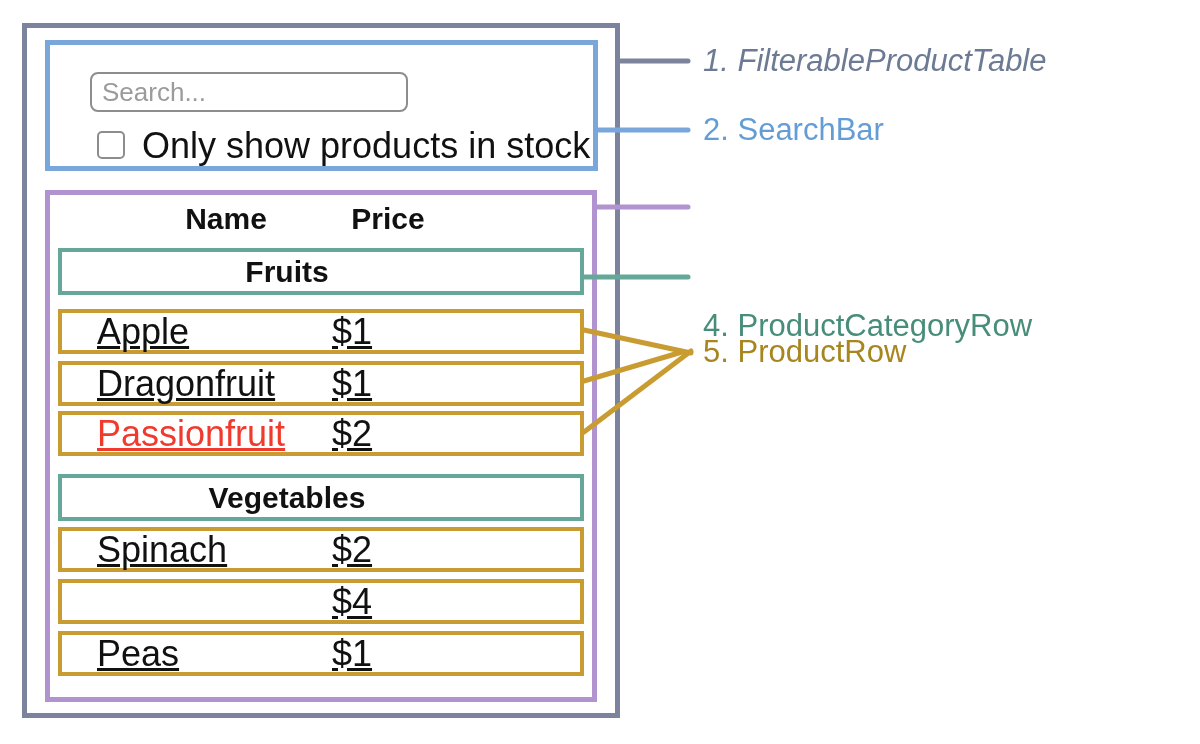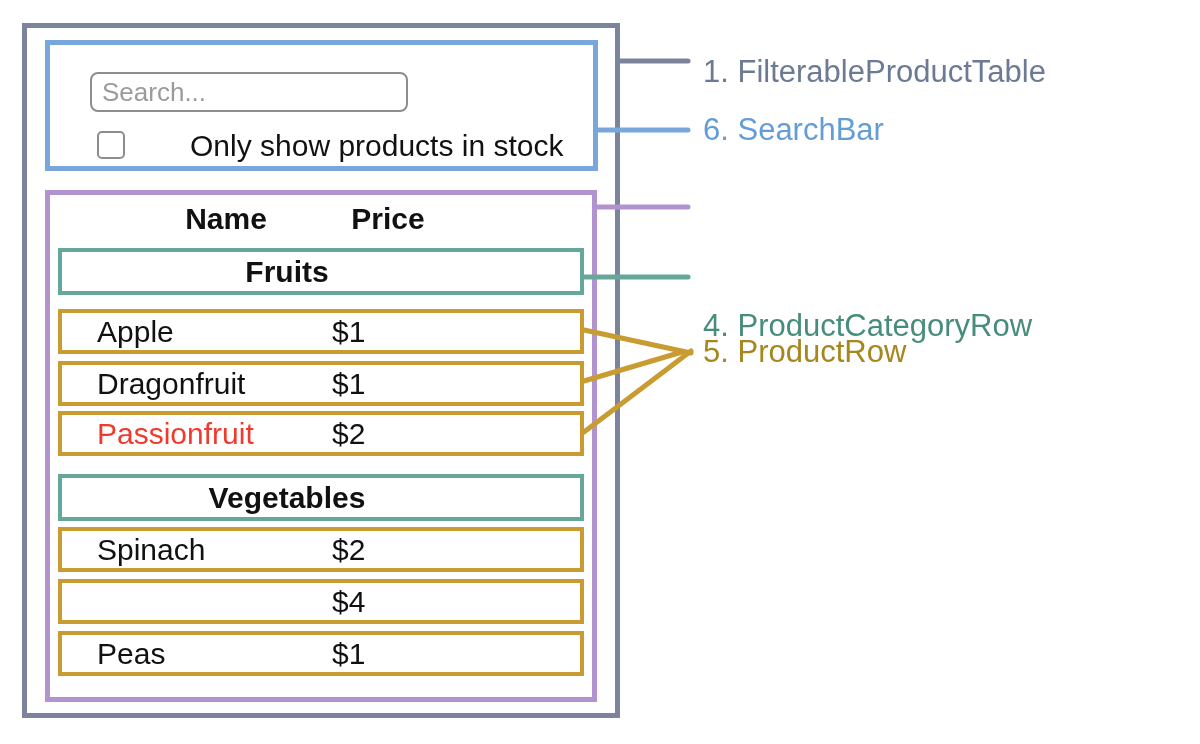--- a/index.html
+++ b/index.html
@@ -18,21 +18,21 @@
     font-family:"Liberation Sans", sans-serif; font-size:26px; padding:6px 10px;
     color:#222; background:#fff; outline:none;
   }
   .search-input::placeholder { color:var(--placeholder-text); opacity:1; }
   .checkbox {
     position:absolute; left:97px; top:131px; width:28px; height:28px;
     box-sizing:border-box; border:2px solid var(--control-border); border-radius:5px; background:#fff;
   }
   .checkbox-label {
     position:absolute; left:142px; top:146px; transform:translateY(-50%);
-    font-size:30px; color:var(--body-text); white-space:nowrap;margin-left:48px;
+    font-size:36px; color:var(--body-text); white-space:nowrap;
   }
 
   .col-header {
     position:absolute; transform:translate(-50%,-50%);
     font-size:30px; font-weight:bold; color:var(--body-text); white-space:nowrap;
   }
   .hdr-name  { left:226px; top:219px; }
   .hdr-price { left:388px; top:219px; }
 
   .cat-box {
@@ -40,38 +40,38 @@
     box-sizing:border-box; border:4px solid var(--teal-border); background:#fff;padding-left:24px;
   }
   .cat-label {
     position:absolute; left:225px; top:50%; transform:translate(-50%,-50%);
     font-size:30px; font-weight:bold; color:var(--body-text); white-space:nowrap;
   }
   .row {
     position:absolute; left:58px; width:526px; height:45px;
     box-sizing:border-box; border:4px solid var(--gold-border); background:#fff;
   }
-  .cell { position:absolute; top:50%; transform:translateY(-50%); font-size:30px; color:var(--body-text); white-space:nowrap; }
+  .cell { position:absolute; top:50%; transform:translateY(-50%); font-size:36px; color:var(--body-text); white-space:nowrap;text-decoration:underline; }
   .cell-name  { left:35px; }
   .cell-price { left:270px; }
   .oos { color:var(--red-text); }
 
   .connectors { position:absolute; left:0; top:0; pointer-events:none; }
   .connectors path { fill:none; stroke-width:5; stroke-linecap:round; }
   .c-slate  { stroke:var(--slate-border); }
   .c-blue   { stroke:var(--blue-border); }
   .c-purple { stroke:var(--purple-border); }
   .c-teal   { stroke:var(--teal-border); }
   .c-gold   { stroke:var(--gold-border); }
 
   .legend-label {
     position:absolute; left:703px; transform:translateY(-50%);
     font-size:31px; white-space:nowrap;
   }
-  .lg-1 { top:72px;  color:var(--slate-text); }
+  .lg-1 { top:61px;  color:var(--slate-text);font-style:italic; }
   .lg-2 { top:130px; color:var(--blue-text); }
   .lg-3 { top:207px; color:var(--purple-text); }
   .lg-4 { top:282px; color:var(--teal-text);margin-top:44px; }
   .lg-5 { top:352px; color:var(--gold-text); }
 </style>
 </head>
 <body>
 
 <div class="canvas">
 
@@ -121,17 +121,17 @@
     <path class="c-slate" d="M620 61 H688"></path>
     <path class="c-blue" d="M598 130 H688"></path>
     <path class="c-purple" d="M597 207 H688"></path>
     <path class="c-teal" d="M584 277 H688"></path>
     <path class="c-gold" d="M584 330 L691 353"></path>
     <path class="c-gold" d="M584 381 L682 352"></path>
     <path class="c-gold" d="M584 432 L691 351"></path>
   </svg>
 
   <div class="legend-label lg-1">1. FilterableProductTable</div>
-  <div class="legend-label lg-2">6. SearchBar</div>
+  <div class="legend-label lg-2">2. SearchBar</div>
   <div class="legend-label lg-4">4. ProductCategoryRow</div>
   <div class="legend-label lg-5">5. ProductRow</div>
 
 </div>
 
 </body></html>

